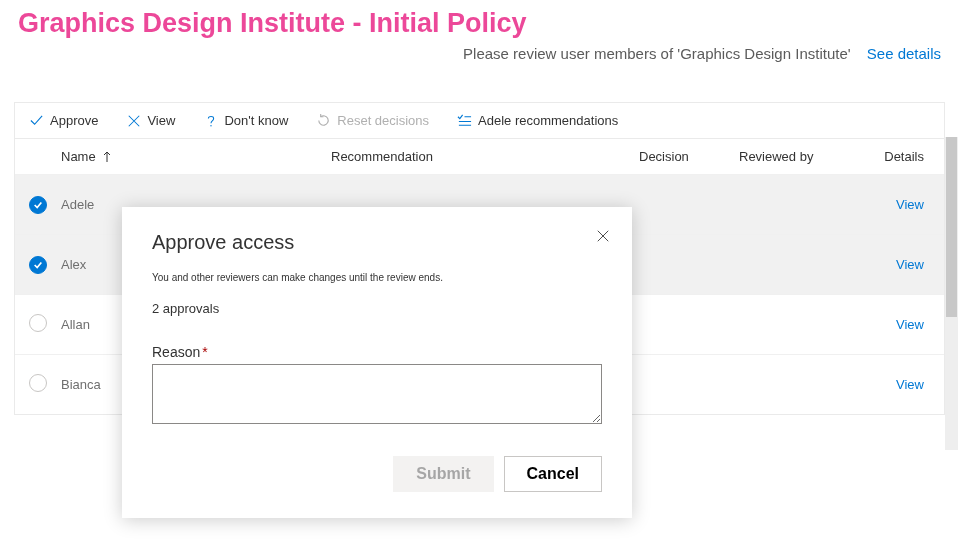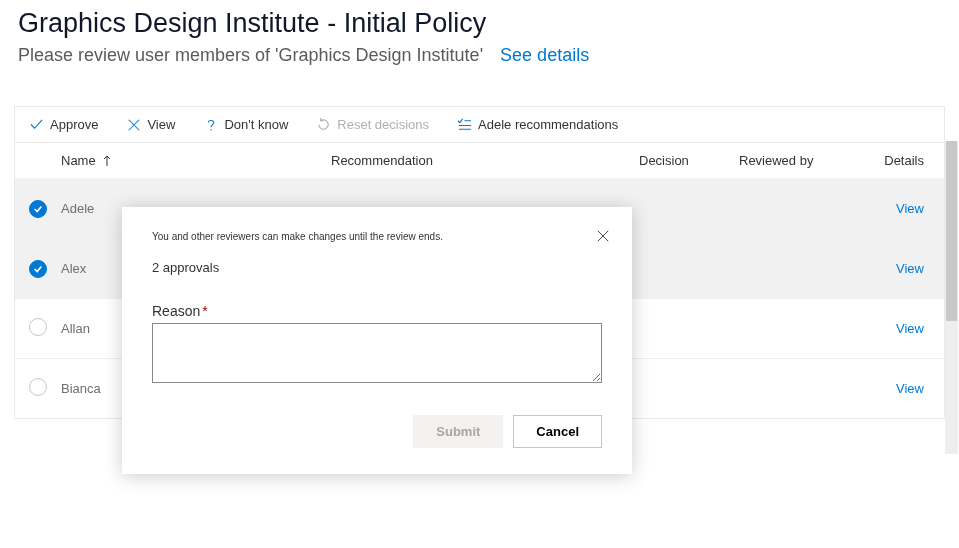--- a/index.html
+++ b/index.html
@@ -10,28 +10,29 @@
       width: 959px;
       height: 548px;
       overflow: hidden;
       position: relative;
     }
     .page-header {
       padding: 8px 18px 10px 18px;
     }
     .page-title {
       font-size: 27px;
-      font-weight: 400;
-      color: #0f172a;
+      font-weight: 700;
+      color: #ec4899;
       margin-bottom: 6px;
     }
     .page-subtitle {
-      font-size: 18px;
+      font-size: 15px;
       color: #5b5b5b;
       font-weight: 400;
+      text-align: right;
     }
     .see-details {
       color: #0078d4;
       margin-left: 12px;
       cursor: pointer;
     }
     .content-area {
       margin: 30px 14px 0 14px;
       border: 1px solid #eaeaea;
       position: relative;
@@ -174,21 +175,21 @@
       resize: both;
     }
     .modal-actions {
       display: flex;
       justify-content: flex-end;
       gap: 10px;
       margin-top: 28px;
     }
     .btn {
       font-family: inherit;
-      font-size: 13px;
+      font-size: 16px;
       padding: 8px 22px;
       border: 1px solid #c8c6c4;
       background: #fff;
       cursor: pointer;
       font-weight: 600;
     }
     .btn.disabled {
       background: #f3f2f1;
       color: #a6a6a6;
       border-color: #f3f2f1;
@@ -326,20 +327,21 @@
     <div class="col-details"><span class="view-link">View</span></div>
   </div>
 </div>
 
 <div class="modal">
   <span class="modal-close">
     <svg width="14" height="14" viewBox="0 0 16 16">
         <path d="M2 2 L14 14 M14 2 L2 14" stroke="#333" stroke-width="1" fill="none"></path>
       </svg>
   </span>
+  <h2 class="modal-title">Approve access</h2>
   <p class="modal-text">You and other reviewers can make changes until the review ends.</p>
   <p class="modal-count">2 approvals</p>
   <div class="field-label">
     <span>Reason</span><span class="required">*</span>
   </div>
   <textarea class="reason-textarea" style=""></textarea>
   <div class="modal-actions">
     <button class="btn disabled">Submit</button>
     <button class="btn">Cancel</button>
   </div>

